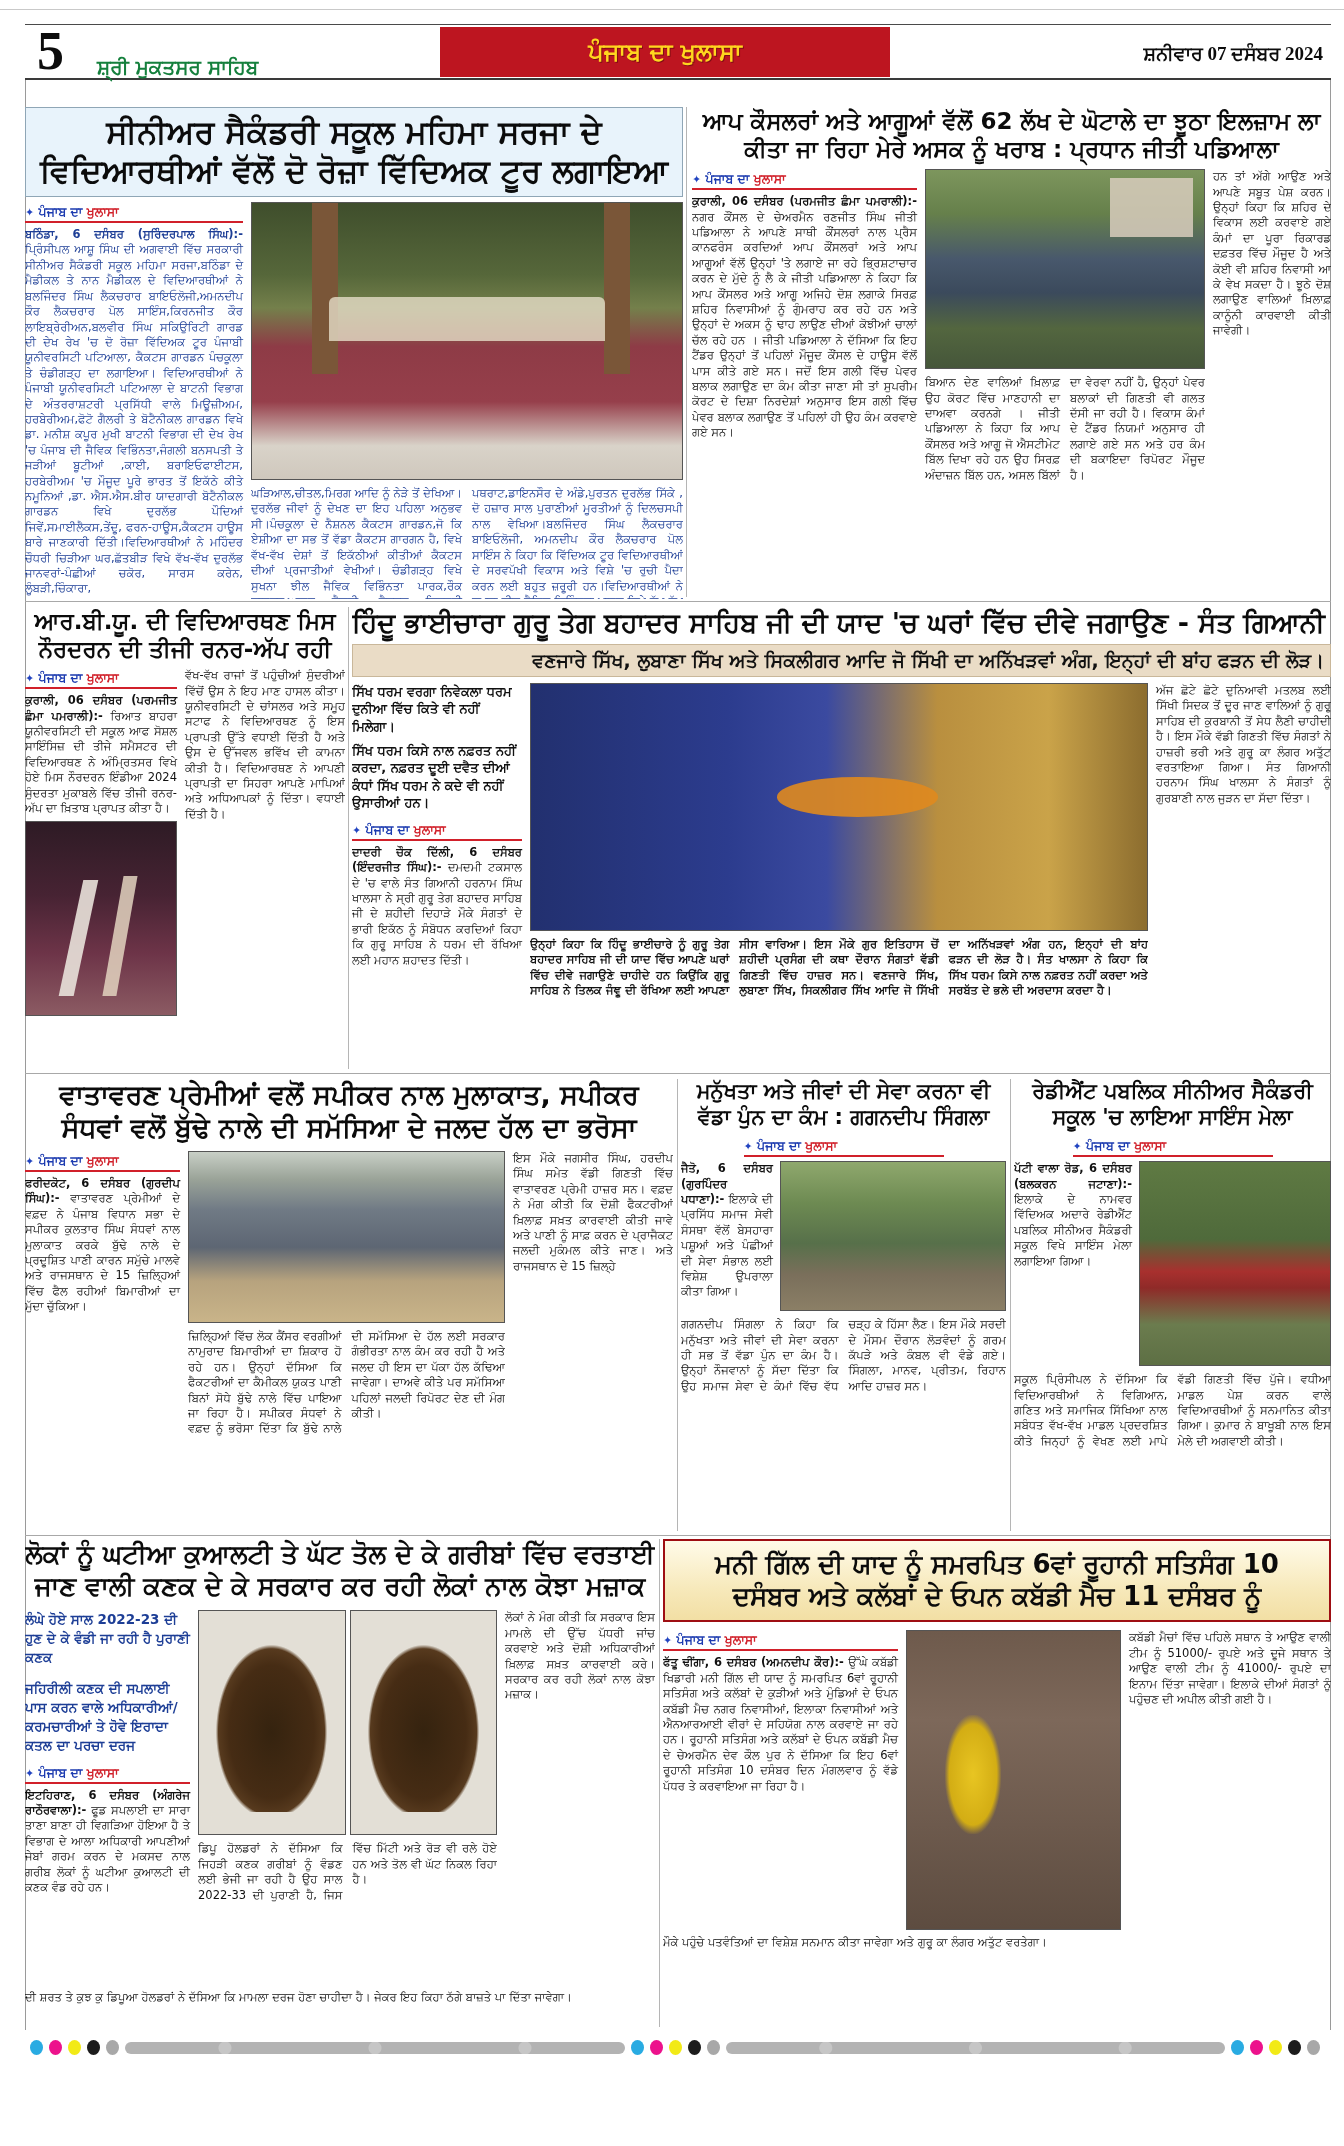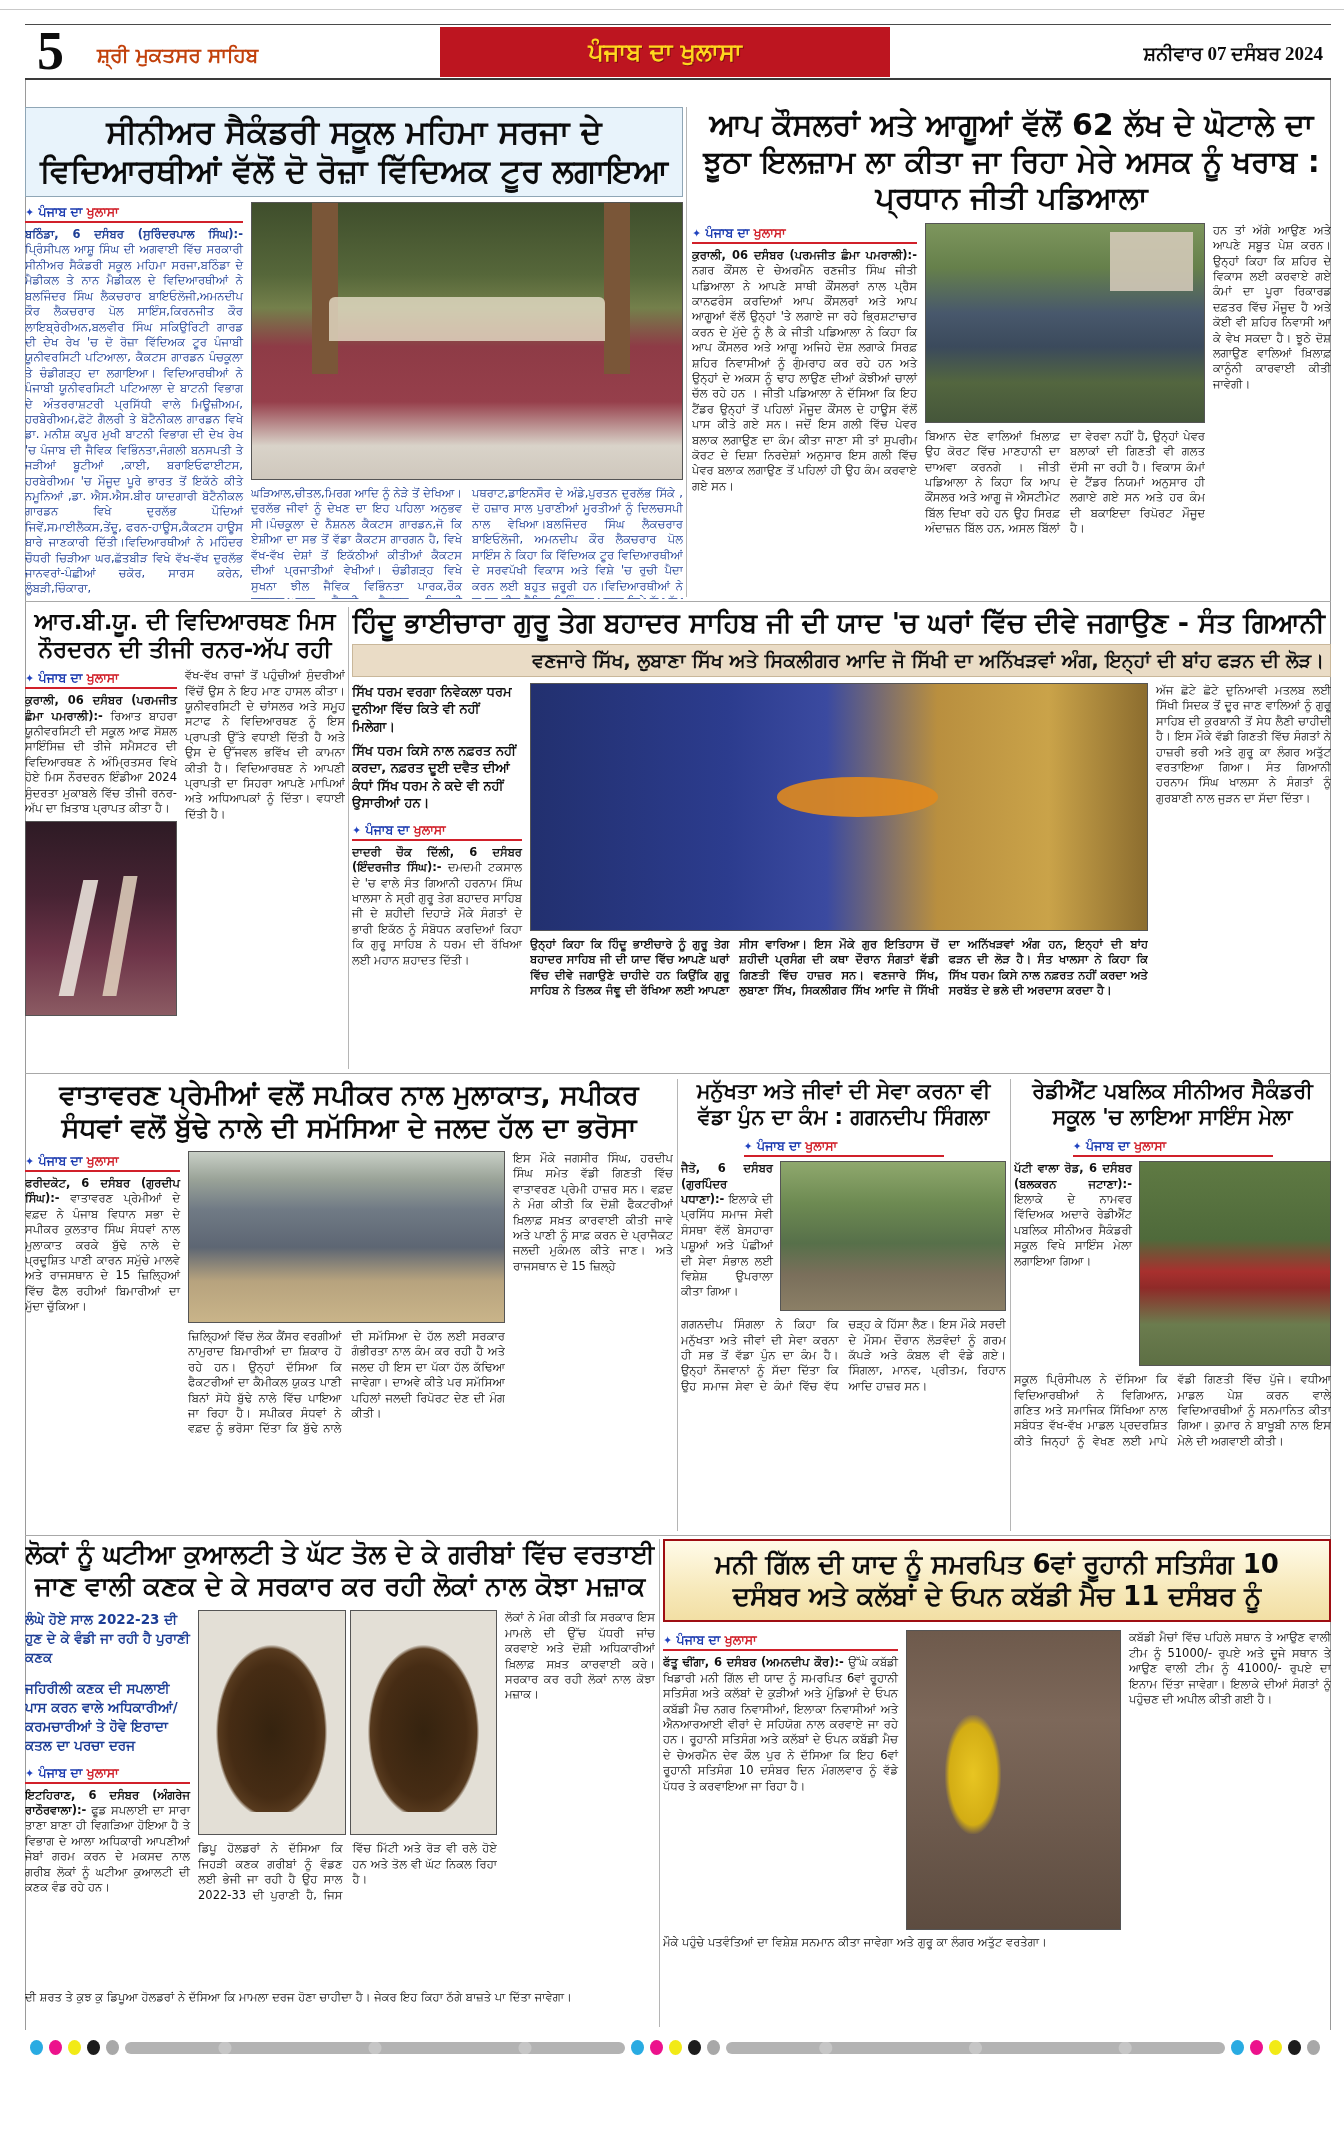--- a/index.html
+++ b/index.html
@@ -9,21 +9,21 @@
 
   .topline { position:absolute; left:0; top:9px; width:1344px; height:1px; background:#c9c9c9; }
   .vline  { position:absolute; top:24px; width:1px; height:2006px; background:#9a9a9a; }
   .hsep   { position:absolute; height:1px; background:#a8a8a8; }
   .vsep   { position:absolute; width:1px; background:#b5b5b5; }
 
   
   .header { position:absolute; left:25px; top:24px; width:1306px; height:56px;
             border-top:1px solid #4a4a4a; border-bottom:2px solid #3a3a3a; background:#fff; }
   .pgnum  { position:absolute; left:12px; top:-2px; font:700 54px/56px "Liberation Serif", serif; color:#0c0c0c; }
-  .edition{ position:absolute; left:72px; top:18px; font-weight:700; font-size:20px; color:#c2410c; }
+  .edition{ position:absolute; left:72px; top:30px; font-weight:700; font-size:20px; color:#15803d; }
   .masthead { position:absolute; left:415px; top:2px; width:450px; height:50px; background:#bd1520;
               display:flex; align-items:center; justify-content:center; }
   .masthead span { color:#ffd61f; font-weight:800; font-size:24px; text-shadow:1px 1px 0 #7e0d14; }
   .dateline-top { position:absolute; right:8px; top:18px; font:700 19px "Liberation Serif", serif; color:#0c0c0c; }
 
   
   .art { position:absolute; overflow:hidden; }
   .hl  { font-weight:800; text-align:center; color:#0b0b0b; line-height:1.22; }
   .hl-box { background:#e8f3fb; border:1px solid #8fa6b6; }
   .byline { text-align:left; font-size:12.5px; font-weight:700; padding:2px 0 1px;
@@ -128,21 +128,21 @@
         </div>
         <div class="bd blue cols2" style="margin-top:6px;height:165px;overflow:hidden;">
           <span>ਘੜਿਆਲ,ਚੀਤਲ,ਮਿਰਗ ਆਦਿ ਨੂੰ ਨੇੜੇ ਤੋਂ ਦੇਖਿਆ।ਦੁਰਲੱਭ ਜੀਵਾਂ ਨੂੰ ਦੇਖਣ ਦਾ ਇਹ ਪਹਿਲਾ ਅਨੁਭਵ ਸੀ।ਪੰਚਕੂਲਾ ਦੇ ਨੈਸ਼ਨਲ ਕੈਕਟਸ ਗਾਰਡਨ,ਜੋ ਕਿ ਏਸ਼ੀਆ ਦਾ ਸਭ ਤੋਂ ਵੱਡਾ ਕੈਕਟਸ ਗਾਰਗਨ ਹੈ, ਵਿਖੇ ਵੱਖ-ਵੱਖ ਦੇਸ਼ਾਂ ਤੋਂ ਇਕੱਠੀਆਂ ਕੀਤੀਆਂ ਕੈਕਟਸ ਦੀਆਂ ਪ੍ਰਜਾਤੀਆਂ ਵੇਖੀਆਂ। ਚੰਡੀਗੜ੍ਹ ਵਿਖੇ ਸੁਖਨਾ ਝੀਲ ਜੈਵਿਕ ਵਿਭਿੰਨਤਾ ਪਾਰਕ,ਰੌਕ ਗਾਰਡਨ,ਆਰਟ ਗੈਲਰੀ, ਨੈਚਰਲ ਹਿਸਟਰੀ ਅਜਾਇਬ ਘਰ ਵੱਖ-ਵੱਖ ਤਰ੍ਹਾਂ ਦੇ</span>
           <span>ਪਥਰਾਟ,ਡਾਇਨਸੌਰ ਦੇ ਅੰਡੇ,ਪੁਰਤਨ ਦੁਰਲੱਭ ਸਿੱਕੇ , ਦੋ ਹਜ਼ਾਰ ਸਾਲ ਪੁਰਾਣੀਆਂ ਮੂਰਤੀਆਂ ਨੂੰ ਦਿਲਚਸਪੀ ਨਾਲ ਵੇਖਿਆ।ਬਲਜਿੰਦਰ ਸਿੰਘ ਲੈਕਚਰਾਰ ਬਾਇਓਲੋਜੀ, ਅਮਨਦੀਪ ਕੌਰ ਲੈਕਚਰਾਰ ਪੋਲ ਸਾਇੰਸ ਨੇ ਕਿਹਾ ਕਿ ਵਿੱਦਿਅਕ ਟੂਰ ਵਿਦਿਆਰਥੀਆਂ ਦੇ ਸਰਵਪੱਖੀ ਵਿਕਾਸ ਅਤੇ ਵਿਸ਼ੇ 'ਚ ਰੁਚੀ ਪੈਦਾ ਕਰਨ ਲਈ ਬਹੁਤ ਜ਼ਰੂਰੀ ਹਨ।ਵਿਦਿਆਰਥੀਆਂ ਨੇ ਸੁਖਨਾ ਝੀਲ ਜੈਵਿਕ ਵਿਭਿੰਨਤਾ ਪਾਰਕ ਵਿਖੇ ਵੱਖ-ਵੱਖ ਜਲੀ ਪ੍ਰਵਾਸੀ ਪੰਛੀਆਂ ਦੀ ਫੋਟੋਗਰਾਫੀ ਕੀਤੀ।</span>
         </div>
       </div>
     </div>
   </div>
 
   <div class="art" style="left:692px;top:107px;width:639px;height:492px;">
-    <div class="hl" style="font-size:30px;">ਆਪ ਕੌਸਲਰਾਂ ਅਤੇ ਆਗੂਆਂ ਵੱਲੋਂ 62 ਲੱਖ ਦੇ ਘੋਟਾਲੇ ਦਾ ਝੂਠਾ ਇਲਜ਼ਾਮ ਲਾ ਕੀਤਾ ਜਾ ਰਿਹਾ ਮੇਰੇ ਅਸਕ ਨੂੰ ਖਰਾਬ : ਪ੍ਰਧਾਨ ਜੀਤੀ ਪਡਿਆਲਾ</div>
+    <div class="hl" style="font-size:23px;">ਆਪ ਕੌਸਲਰਾਂ ਅਤੇ ਆਗੂਆਂ ਵੱਲੋਂ 62 ਲੱਖ ਦੇ ਘੋਟਾਲੇ ਦਾ ਝੂਠਾ ਇਲਜ਼ਾਮ ਲਾ ਕੀਤਾ ਜਾ ਰਿਹਾ ਮੇਰੇ ਅਸਕ ਨੂੰ ਖਰਾਬ : ਪ੍ਰਧਾਨ ਜੀਤੀ ਪਡਿਆਲਾ</div>
     <div class="flex" style="margin-top:6px;gap:8px;">
       <div style="width:225px;flex:0 0 auto;">
         <div class="byline">
           <span class="bi">✦</span>
           <span class="b1">ਪੰਜਾਬ ਦਾ</span>
           <span class="b2">ਖੁਲਾਸਾ</span>
         </div>
         <div class="bd"><b class="dl">ਕੁਰਾਲੀ, 06 ਦਸੰਬਰ (ਪਰਮਜੀਤ ਛੰਮਾ ਪਮਰਾਲੀ):-</b>
           <span>ਨਗਰ ਕੌਂਸਲ ਦੇ ਚੇਅਰਮੈਨ ਰਣਜੀਤ ਸਿੰਘ ਜੀਤੀ ਪਡਿਆਲਾ ਨੇ ਆਪਣੇ ਸਾਥੀ ਕੌਂਸਲਰਾਂ ਨਾਲ ਪ੍ਰੈਸ ਕਾਨਫਰੰਸ ਕਰਦਿਆਂ ਆਪ ਕੌਂਸਲਰਾਂ ਅਤੇ ਆਪ ਆਗੂਆਂ ਵੱਲੋਂ ਉਨ੍ਹਾਂ 'ਤੇ ਲਗਾਏ ਜਾ ਰਹੇ ਭ੍ਰਿਸ਼ਟਾਚਾਰ ਕਰਨ ਦੇ ਮੁੱਦੇ ਨੂੰ ਲੈ ਕੇ ਜੀਤੀ ਪਡਿਆਲਾ ਨੇ ਕਿਹਾ ਕਿ ਆਪ ਕੌਂਸਲਰ ਅਤੇ ਆਗੂ ਅਜਿਹੇ ਦੋਸ਼ ਲਗਾਕੇ ਸਿਰਫ਼ ਸ਼ਹਿਰ ਨਿਵਾਸੀਆਂ ਨੂੰ ਗੁੰਮਰਾਹ ਕਰ ਰਹੇ ਹਨ ਅਤੇ ਉਨ੍ਹਾਂ ਦੇ ਅਕਸ ਨੂੰ ਢਾਹ ਲਾਉਣ ਦੀਆਂ ਕੋਝੀਆਂ ਚਾਲਾਂ ਚੱਲ ਰਹੇ ਹਨ । ਜੀਤੀ ਪਡਿਆਲਾ ਨੇ ਦੱਸਿਆ ਕਿ ਇਹ ਟੈਂਡਰ ਉਨ੍ਹਾਂ ਤੋਂ ਪਹਿਲਾਂ ਮੌਜੂਦ ਕੌਂਸਲ ਦੇ ਹਾਊਸ ਵੱਲੋਂ ਪਾਸ ਕੀਤੇ ਗਏ ਸਨ। ਜਦੋਂ ਇਸ ਗਲੀ ਵਿੱਚ ਪੇਵਰ ਬਲਾਕ ਲਗਾਉਣ ਦਾ ਕੰਮ ਕੀਤਾ ਜਾਣਾ ਸੀ ਤਾਂ ਸੁਪਰੀਮ ਕੋਰਟ ਦੇ ਦਿਸ਼ਾ ਨਿਰਦੇਸ਼ਾਂ ਅਨੁਸਾਰ ਇਸ ਗਲੀ ਵਿੱਚ ਪੇਵਰ ਬਲਾਕ ਲਗਾਉਣ ਤੋਂ ਪਹਿਲਾਂ ਹੀ ਉਹ ਕੰਮ ਕਰਵਾਏ ਗਏ ਸਨ।</span>
         </div>

